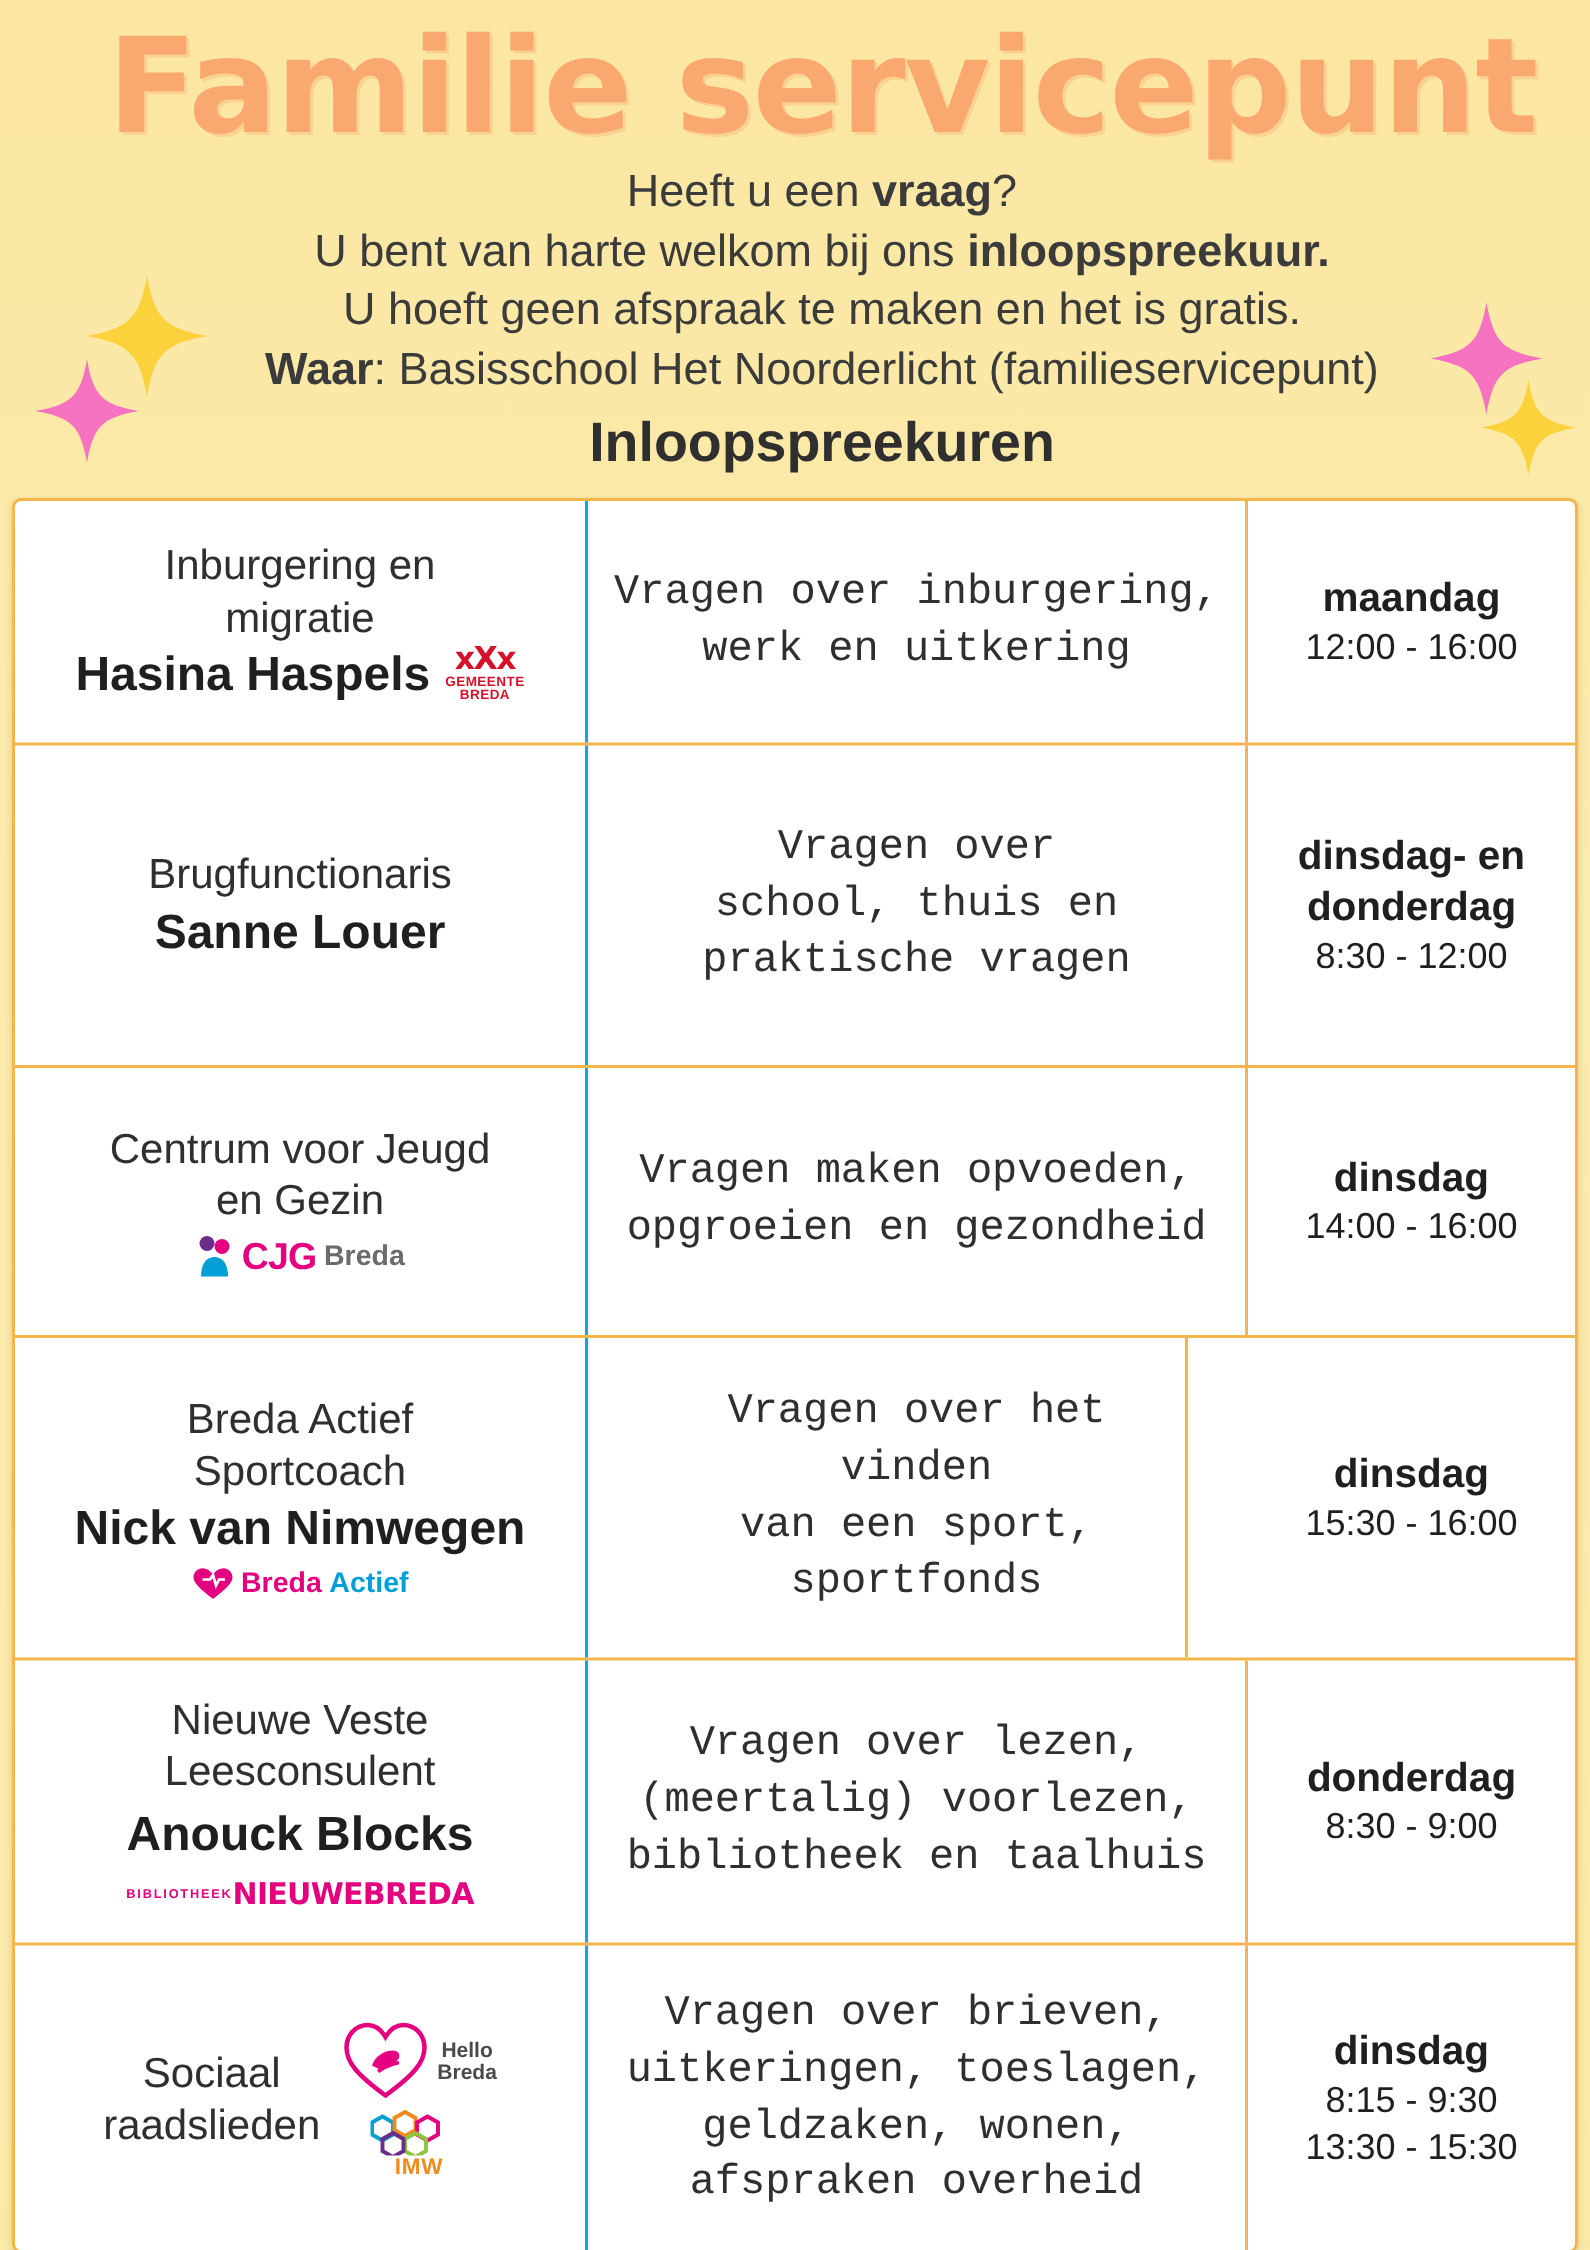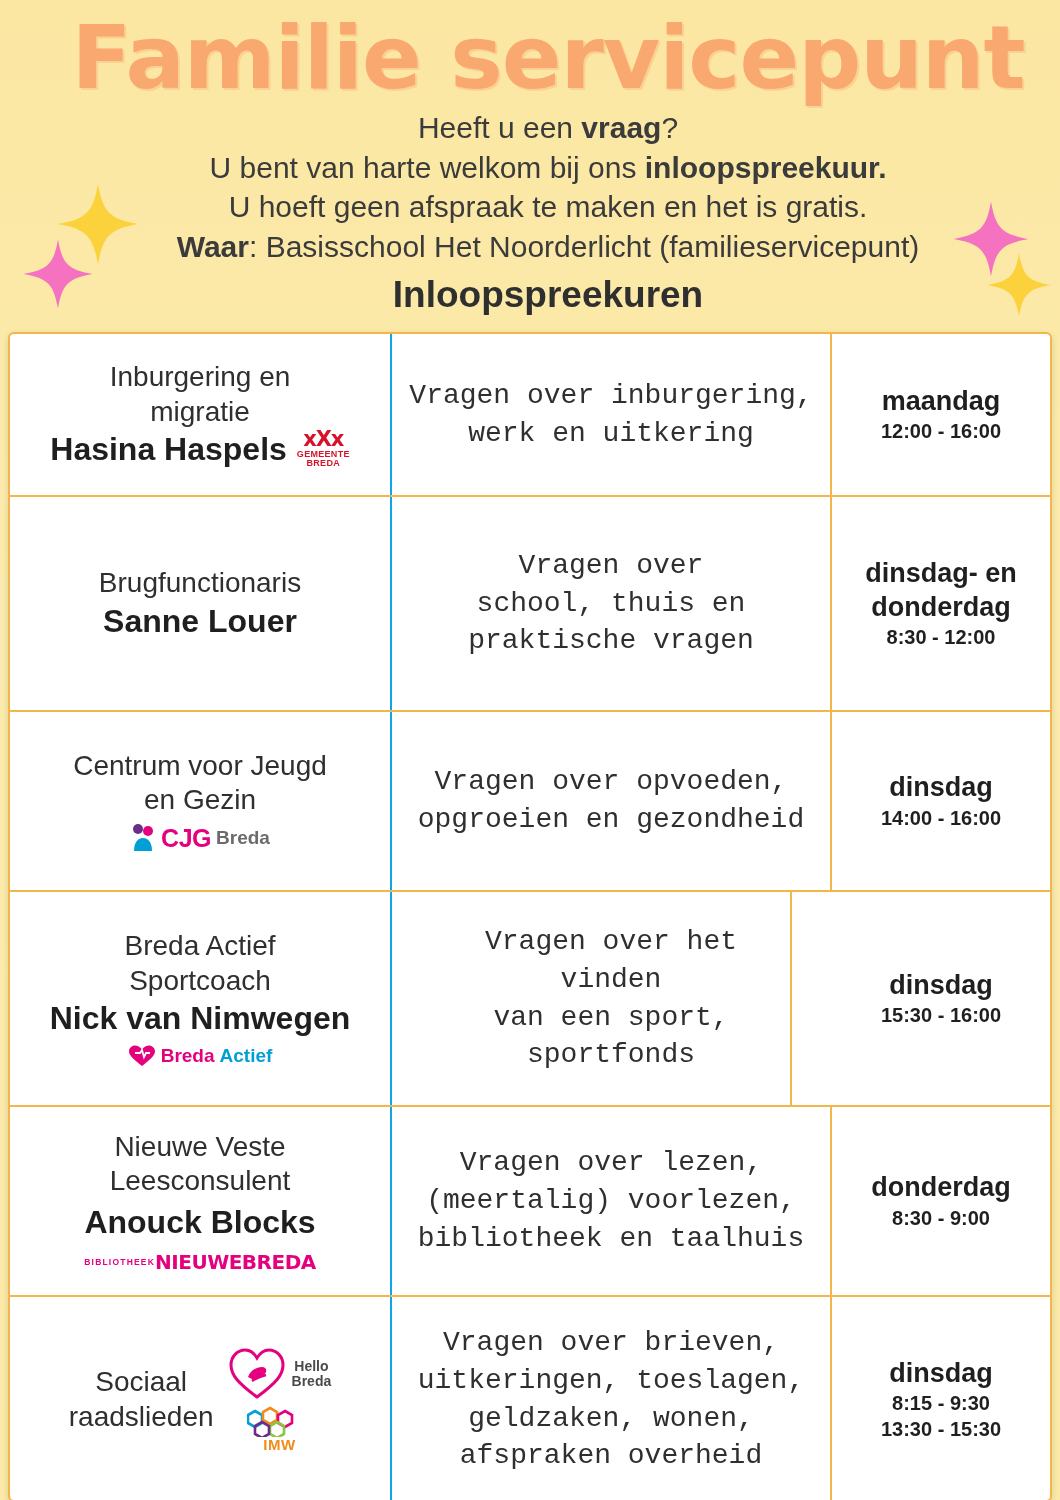--- a/index.html
+++ b/index.html
@@ -74,21 +74,21 @@
   .cell {
     display: flex; flex-direction: column;
     align-items: center; justify-content: center;
     text-align: center;
     padding: 10px 12px;
   }
   .who-line { font-size: 28px; color: #2f2f2f; line-height: 1.22; }
   .who-name { font-size: 32px; font-weight: bold; color: #1f1f1f; line-height: 1.25; }
   .topic { font-size: 28px; color: #2f2f2f; line-height: 1.35; }
   .day { font-size: 27px; font-weight: bold; color: #1f1f1f; line-height: 1.25; }
-  .time { font-size: 20px; font-weight: bold; color: #1f1f1f; line-height: 1.3; }
+  .time { font-size: 24px; font-weight: normal; color: #1f1f1f; line-height: 1.3; }
 
   .namerow { display: flex; align-items: center; justify-content: center; gap: 10px; flex-wrap: wrap; }
 
   
   .logo { display: inline-flex; align-items: center; justify-content: center; }
 
   .logo-breda { flex-direction: column; line-height: 1; }
   .logo-breda .xxx { color: #D6122A; font-weight: bold; font-size: 21px; letter-spacing: -1px; font-family: "DejaVu Sans", sans-serif; }
   .logo-breda .tx { color: #D6122A; font-weight: bold; font-size: 9px; letter-spacing: 0.3px; }
 
@@ -207,21 +207,21 @@
           <svg width="26" height="30" viewBox="0 0 26 30">
             <circle cx="8" cy="6" r="5" fill="#6A2D8A"></circle>
             <circle cx="18" cy="8" r="5" fill="#E4007E"></circle>
             <path d="M4 28 C4 19 8 15 13 15 C18 15 22 19 22 28 Z" fill="#00A0D6"></path>
           </svg>
           <span class="cjg">CJG</span>
           <span class="brd">Breda</span>
         </div>
       </div>
       <div class="cell c2">
-        <div class="topic">Vragen over opvoeden,</div>
+        <div class="topic">Vragen maken opvoeden,</div>
         <div class="topic">opgroeien en gezondheid</div>
       </div>
       <div class="cell c3">
         <div class="day">dinsdag</div>
         <div class="time">14:00 - 16:00</div>
       </div>
     </div>
 
     <div class="row" style="height:215px;gap:40px;">
       <div class="cell c1">

